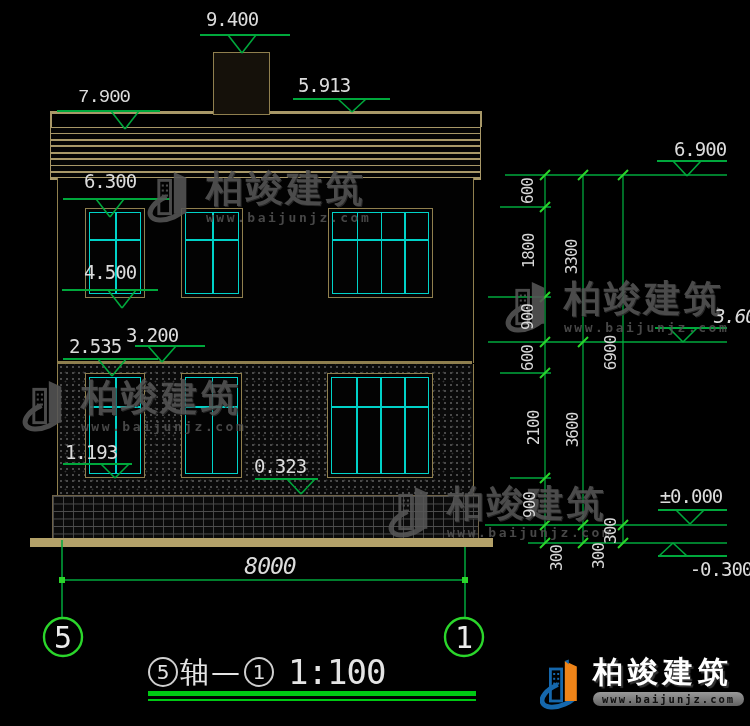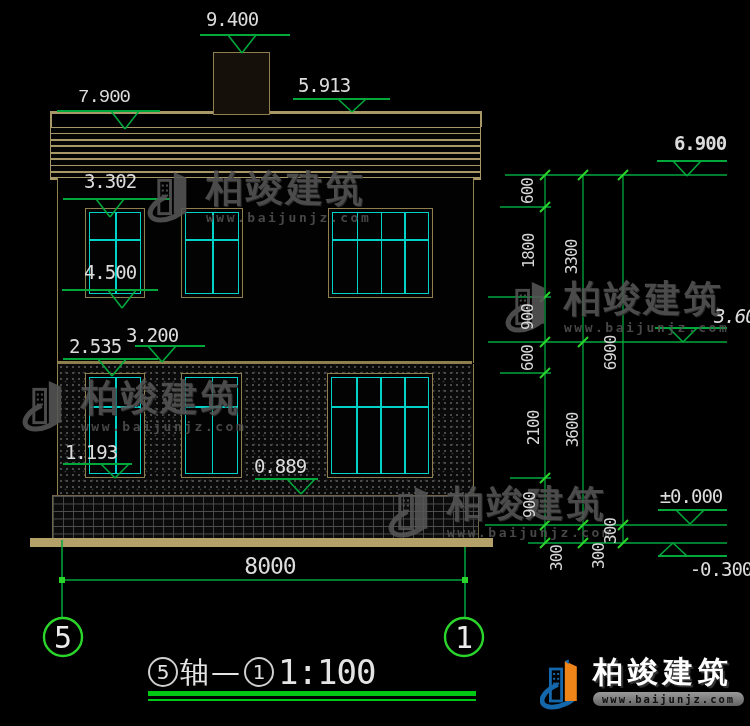--- a/index.html
+++ b/index.html
@@ -61,21 +61,21 @@
   .wm-name{color:#565656;font-size:37px;font-weight:bold;letter-spacing:3px;line-height:1;
     font-family:"DejaVu Sans","Liberation Sans",sans-serif;text-shadow:1px 1px 0 #2e2e2e;}
   .wm-url{color:#515151;font:bold 13px "DejaVu Sans Mono","Liberation Mono",monospace;
     letter-spacing:2.5px;margin-top:3px;}
 
   
   #title-row{left:148px;top:652px;display:flex;align-items:center;color:#e4e4e4;z-index:8;}
   .tcirc{display:inline-flex;align-items:center;justify-content:center;width:30px;height:30px;
     border:2px solid #cfcfcf;border-radius:50%;font-size:20px;color:#e4e4e4;box-sizing:border-box;}
   .ttxt{font-size:29px;letter-spacing:2px;line-height:1;margin:0 2px;}
-  #title-scale{font:400 34px "DejaVu Sans Mono","Liberation Mono",monospace;margin-left:4px;
+  #title-scale{font:400 34px "DejaVu Sans Mono","Liberation Mono",monospace;margin-left:14px;
     letter-spacing:-1px;}
   #title-under-thick{left:148px;top:691px;width:328px;height:5px;background:#00c814;z-index:8;}
   #title-under-thin{left:148px;top:699px;width:328px;height:2px;background:#00c814;z-index:8;}
 
   
   #footer-logo{left:540px;top:655px;display:flex;align-items:flex-start;gap:5px;z-index:8;}
   #footer-name{color:#fff;font-size:30px;font-weight:bold;letter-spacing:5px;line-height:1.15;
     text-shadow:2px 2px 1px #333;}
   #footer-urlbar{margin-top:2px;background:linear-gradient(#9a9a9a,#636363);border-radius:7px;
     padding:1px 9px;color:#101010;font:bold 10.5px "DejaVu Sans Mono","Liberation Mono",monospace;
@@ -197,43 +197,43 @@
       <polygon points="31,6 36,4 36,10" fill="#1567ac"></polygon>
     </svg>
     <div>
       <div id="footer-name">柏竣建筑</div>
       <div id="footer-urlbar">www.baijunjz.com</div>
     </div>
   </div>
 <div class="lvl" style="left: 232px; top: 8px; z-index: 7;">9.400</div>
     <div class="lvl" style="left: 324px; top: 74px; z-index: 7;">5.913</div>
     <div class="lvl" style="left: 104px; top: 86px; z-index: 7; font-family: Liberation Mono, monospace;">7.900</div>
-    <div class="lvl" style="left: 110px; top: 170px; z-index: 7;">3.302</div>
+    <div class="lvl" style="left: 110px; top: 170px; z-index: 7;">6.300</div>
     <div class="lvl" style="left: 110px; top: 261px; z-index: 7;">4.500</div>
     <div class="lvl" style="left: 152px; top: 324px; z-index: 7;">3.200</div>
     <div class="lvl" style="left: 95px; top: 335px; z-index: 7;">2.535</div>
     <div class="lvl" style="left: 91px; top: 441px; z-index: 7;">1.193</div>
-    <div class="lvl" style="left: 280px; top: 455px; z-index: 7;">0.889</div>
-    <div class="lvl" style="left: 700px; top: 132px; z-index: 7; font-weight: bold;">6.900</div>
+    <div class="lvl" style="left: 280px; top: 455px; z-index: 7;">0.323</div>
+    <div class="lvl" style="left: 700px; top: 138px; z-index: 7;">6.900</div>
     <div class="lvl" style="left: 740px; top: 305px; z-index: 7; font-style: italic;">3.600</div>
     <div class="lvl" style="left: 691px; top: 485px; z-index: 7;">±0.000</div>
     <div class="lvl" style="left: 721px; top: 558px; z-index: 7;">-0.300</div>
     <div class="dimlab" style="left: 527px; top: 191px; z-index: 7;">600</div>
     <div class="dimlab" style="left: 528px; top: 251px; z-index: 7;">1800</div>
     <div class="dimlab" style="left: 527px; top: 317px; z-index: 7;">900</div>
     <div class="dimlab" style="left: 527px; top: 358px; z-index: 7;">600</div>
     <div class="dimlab" style="left: 533px; top: 428px; z-index: 7;">2100</div>
     <div class="dimlab" style="left: 529px; top: 505px; z-index: 7;">900</div>
     <div class="dimlab" style="left: 556px; top: 558px; z-index: 7;">300</div>
     <div class="dimlab" style="left: 571px; top: 257px; z-index: 7;">3300</div>
     <div class="dimlab" style="left: 572px; top: 430px; z-index: 7;">3600</div>
     <div class="dimlab" style="left: 598px; top: 556px; z-index: 7;">300</div>
     <div class="dimlab" style="left: 610px; top: 353px; z-index: 7;">6900</div>
     <div class="dimlab" style="left: 610px; top: 531px; z-index: 7;">300</div>
-    <div class="dimh" style="left: 270px; top: 553px; z-index: 7;">8000</div>
+    <div class="dimh" style="left: 270px; top: 553px; z-index: 7; font-style: italic;">8000</div>
     <div class="bubble-num" style="left: 63px; top: 637px; z-index: 7;">5</div>
     <div class="bubble-num" style="left: 464px; top: 637px; z-index: 7;">1</div>
     <div class="win" style="left: 85px; top: 208px; width: 60px; height: 90px; z-index: 3;">
       <div class="win-inner">
         <div class="mull-v" style="left: 50%;"></div>
         <div class="mull-h" style="top: 26px;"></div>
       </div>
     </div>
     <div class="win" style="left: 181px; top: 208px; width: 62px; height: 90px; z-index: 3;">
       <div class="win-inner">

